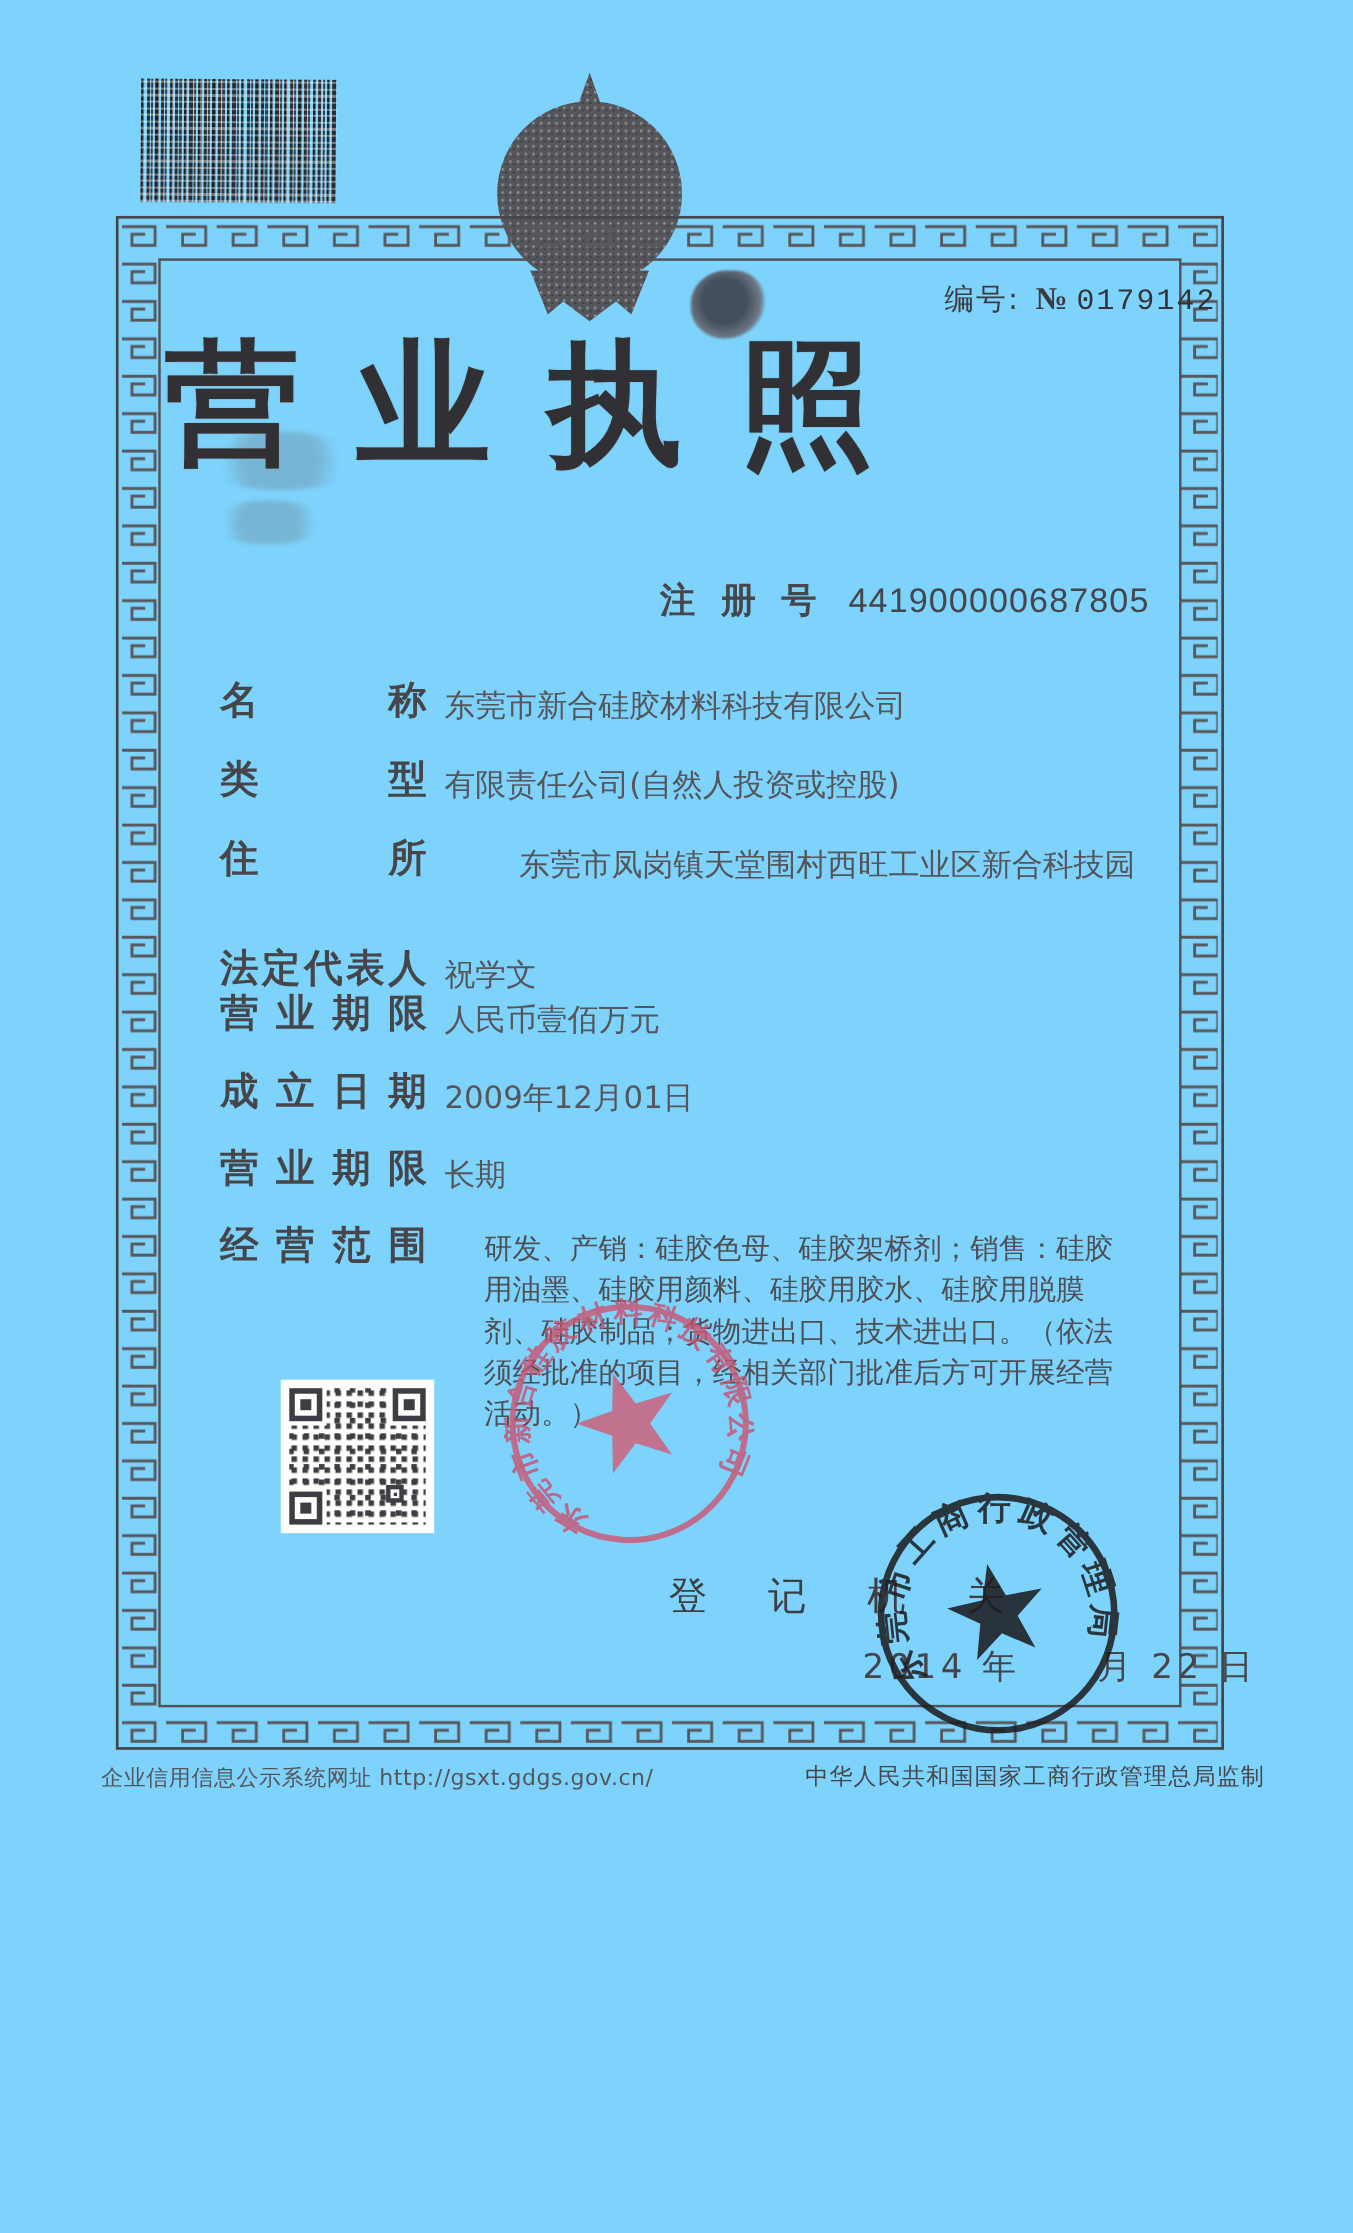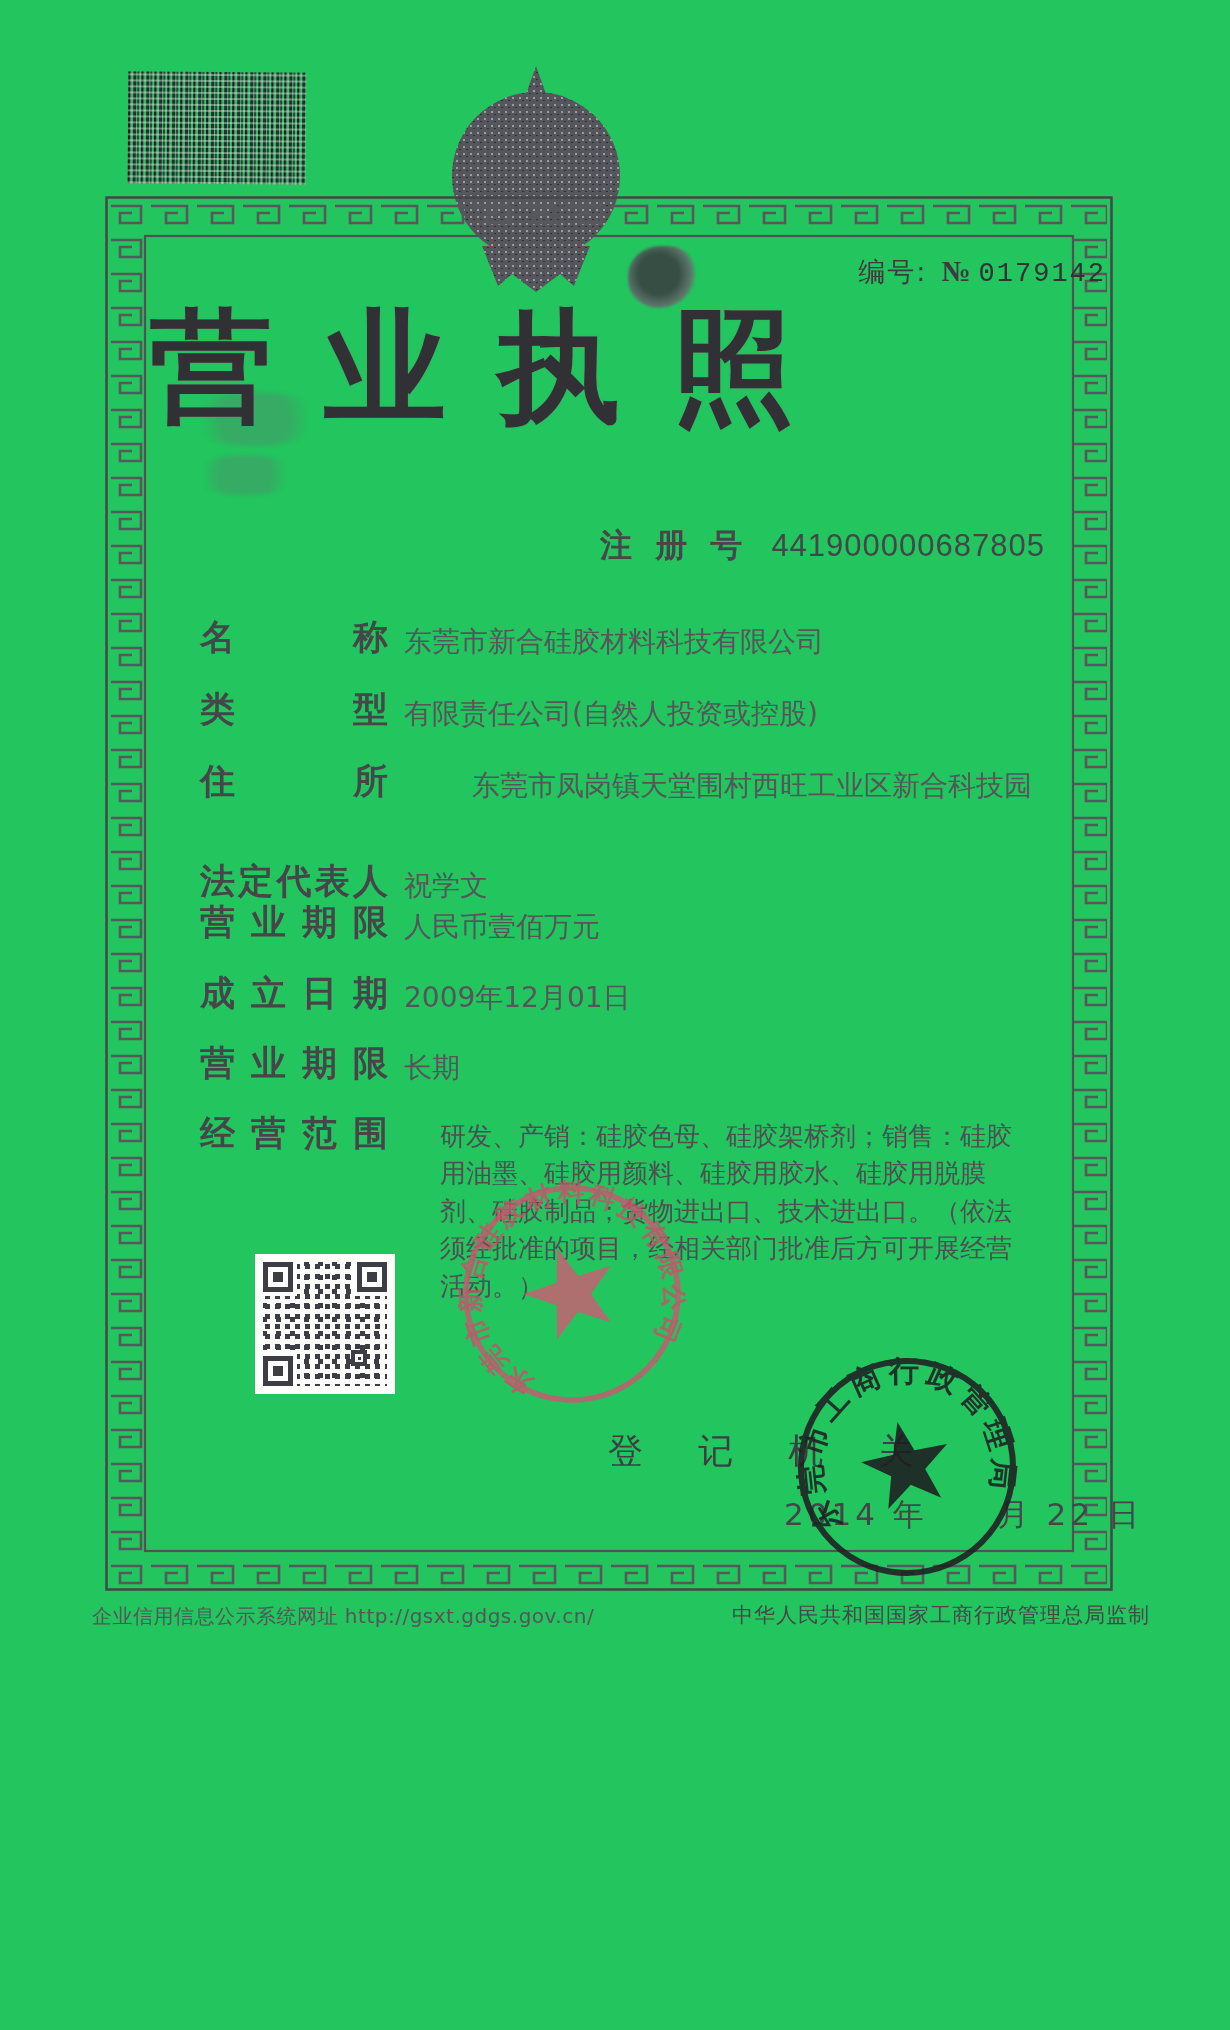--- a/index.html
+++ b/index.html
@@ -1,17 +1,17 @@
 <!DOCTYPE html>
 <html><head>
 <meta charset="utf-8">
 <style>
   html,body{margin:0;padding:0;}
   body{width:1230px;height:2030px;background:#ffffff;font-family:"DejaVu Sans",sans-serif;}
-  .page{position:relative;width:1230px;height:2030px;background:#22c55e;overflow:hidden;}
+  .page{position:relative;width:1230px;height:2030px;background:#7dd3fc;overflow:hidden;}
 
   
   .barcode{position:absolute;left:128px;top:72px;width:178px;height:112px;
     background:
       repeating-linear-gradient(0deg, rgba(255,255,255,.38) 0 2px, transparent 2px 6px),
       repeating-linear-gradient(90deg,#1e1e22 0 2px,#6b6b70 2px 3px,transparent 3px 5px,#2b2b30 5px 8px,transparent 8px 9px,#3a3a40 9px 11px,transparent 11px 13px);
     filter:blur(.4px);transform:rotate(.4deg);}
 
   
   .emblem{position:absolute;left:448px;top:60px;width:176px;height:244px;}

